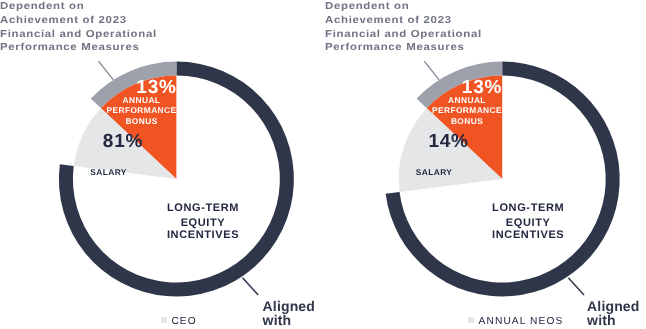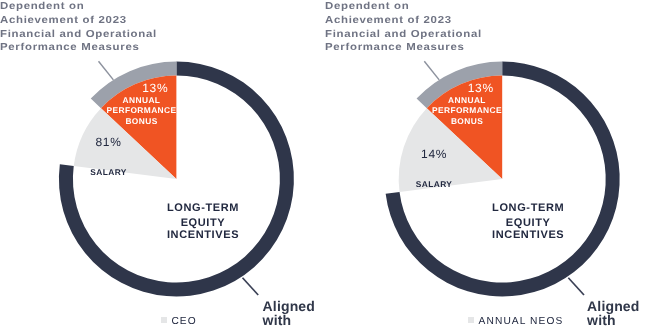--- a/index.html
+++ b/index.html
@@ -18,21 +18,21 @@
 
   .headnote{
     position:absolute;left:0.3px;top:0.2px;width:230px;
     font-size:10.2px;font-weight:700;line-height:13.7px;
     letter-spacing:0.62px;color:#6f7383;white-space:pre-line;
     transform-origin:0 0;transform:scaleX(1.12) translateZ(0);
   }
   svg.donut{position:absolute;left:0;top:0;overflow:visible;}
 
   .lbl{position:absolute;text-align:center;}
-  .big{font-weight:400;color:#222940;font-size:12px;letter-spacing:0.7px;line-height:10px;}
+  .big{font-weight:700;color:#222940;font-size:19px;letter-spacing:0.7px;line-height:10px;text-align:right;}
   .sub{font-weight:700;color:#222940;font-size:8.4px;letter-spacing:0.4px;line-height:10.4px;}
   .onorange .big,.onorange .sub{color:#ffffff;}
 
   .tsr{
     position:absolute;font-size:14px;font-weight:700;line-height:14.2px;
     color:#303749;letter-spacing:0.15px;white-space:pre-line;
     left:262.6px;top:299px;
   }
 
   .bonuslbl{left:106.5px;top:82.8px;width:70px;}
@@ -41,21 +41,21 @@
 
   .salarylbl{left:74px;top:137.4px;width:69px;}
   .salarylbl .sub{margin-top:20px;}
 
   .equitylbl{left:143px;top:202.5px;width:120px;}
   .equitylbl .sub{font-size:11px;letter-spacing:0.62px;line-height:11.5px;}
   .equitylbl .sub:nth-child(2){margin-top:4.4px;}
 
   
   .panel.right .bonuslbl{left:108.0px;}
-  .panel.right .salarylbl{left:75.6px;top:149.0px;}
+  .panel.right .salarylbl{left:75.6px;top:137px;}
   .panel.right .equitylbl{left:144.2px;}
   .panel.right .tsr{left:263.1px;}
   .panel.right .headnote{left:1.3px;}
 
   .legend{position:absolute;display:flex;align-items:flex-start;top:317.6px;}
   .legend .swatch{width:6.3px;height:6.4px;background:#e5e6e7;margin-top:-0.8px;}
   .legend .ltext{
     font-size:10.2px;font-weight:400;color:#222940;letter-spacing:1.1px;
     margin-left:4.1px;line-height:8px;
   }

